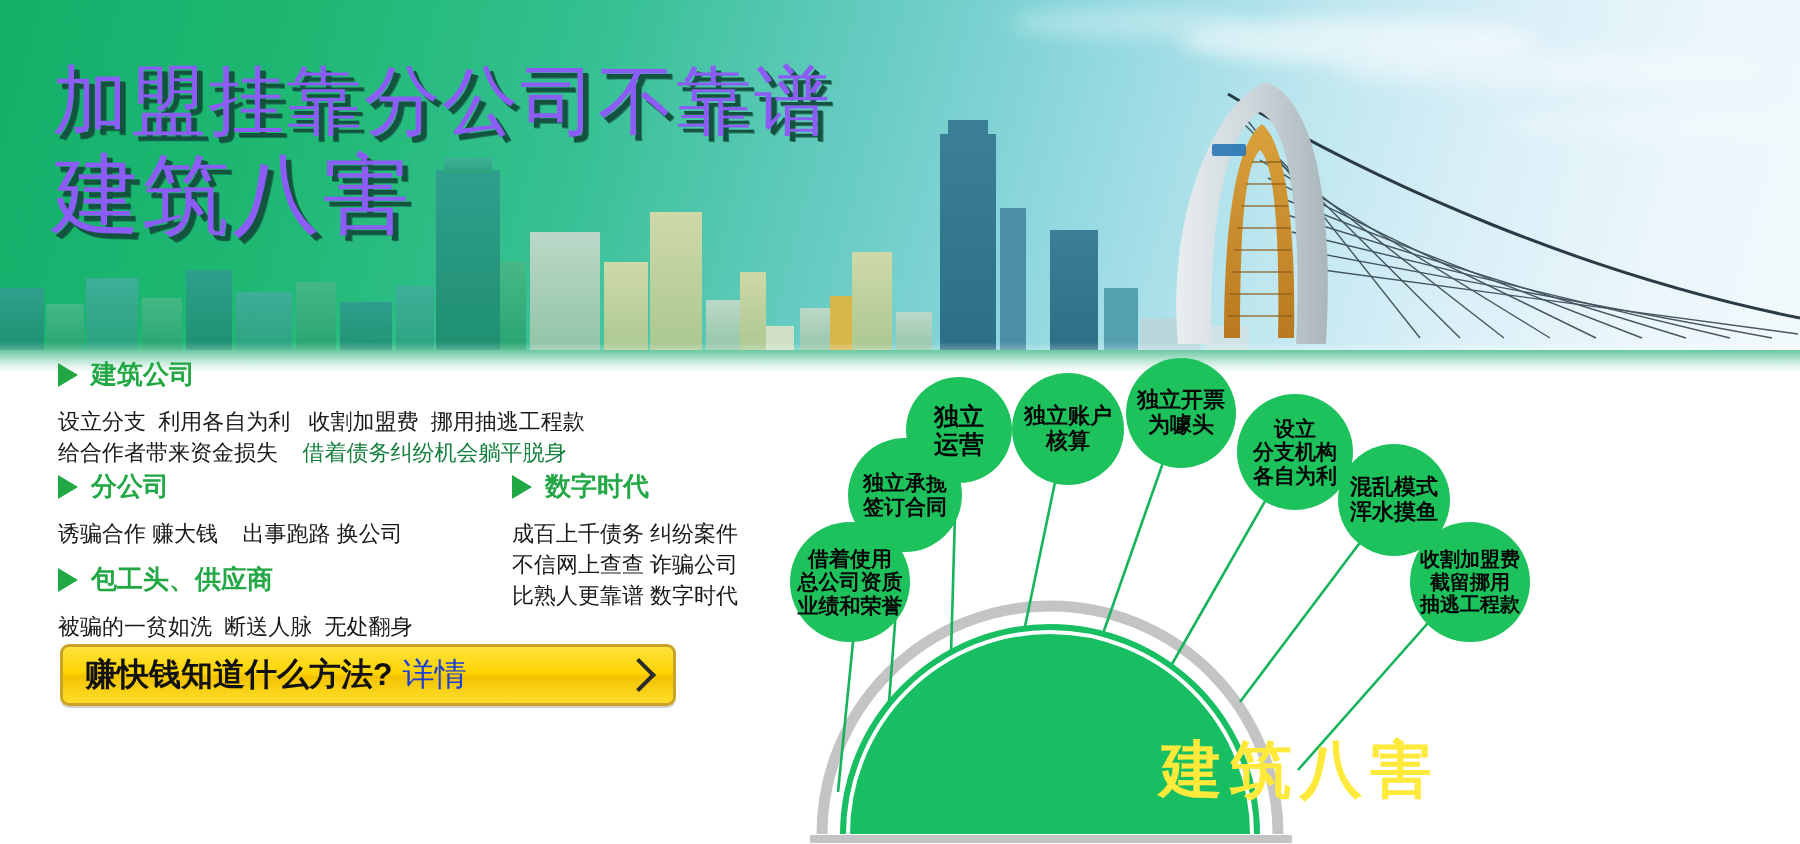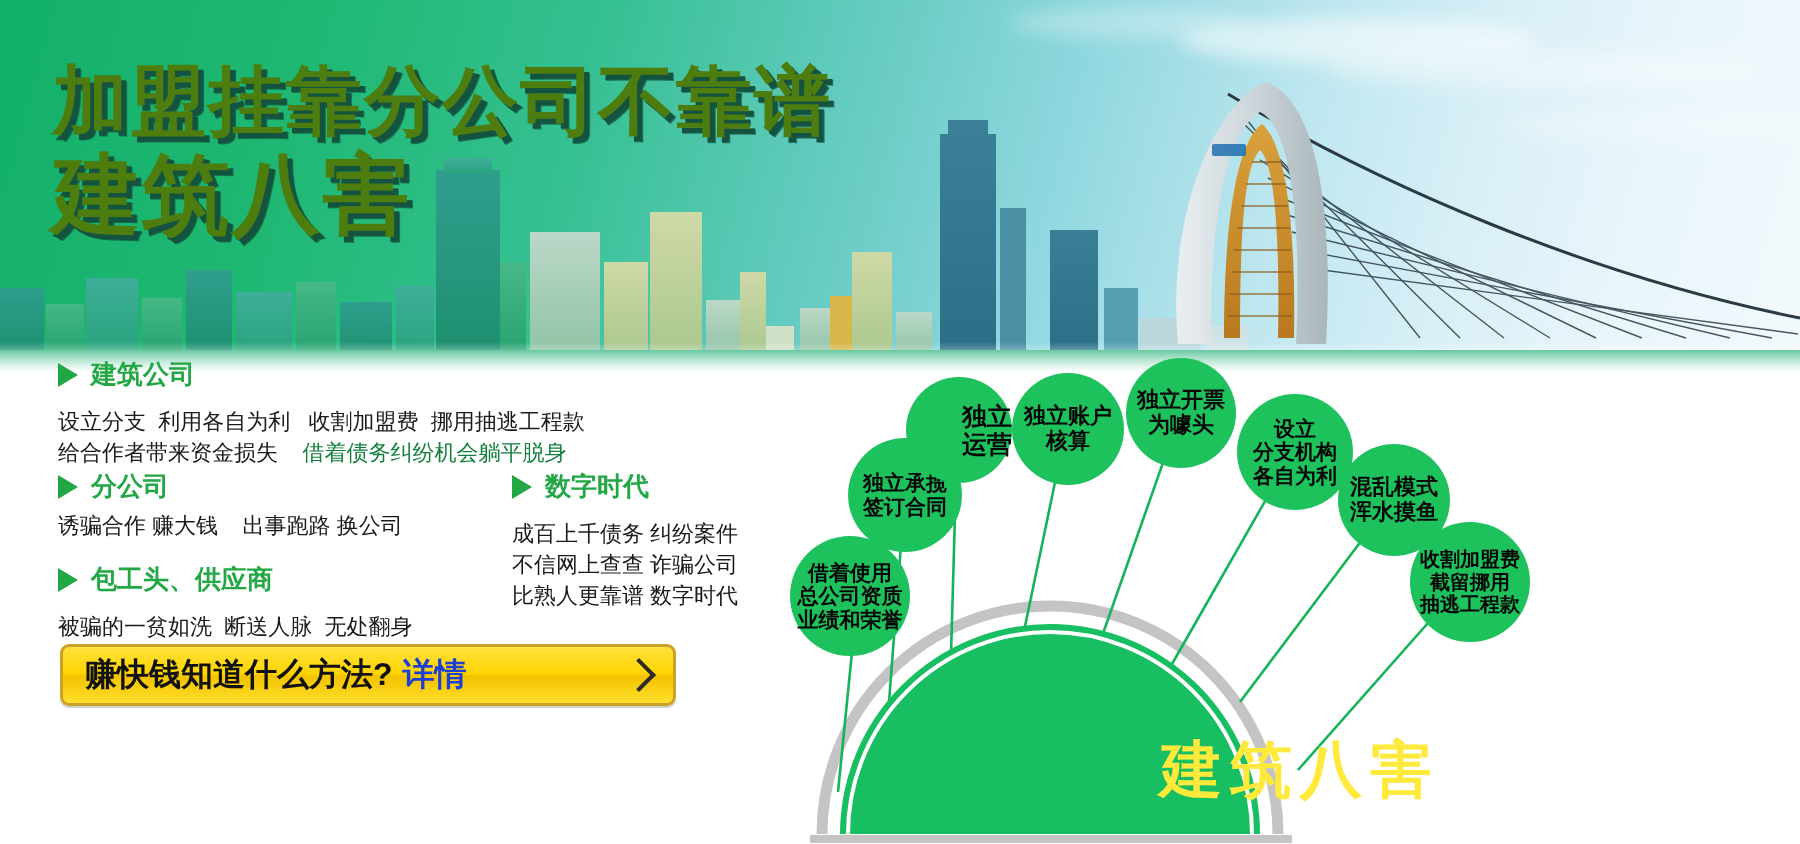--- a/index.html
+++ b/index.html
@@ -33,53 +33,53 @@
     position:absolute;left:0;bottom:0;width:1800px;height:30px;
     background:linear-gradient(180deg,rgba(255,255,255,0) 0%,rgba(255,255,255,.55) 55%,#fff 100%);
   }
 
   
   .bridge{position:absolute;left:1120px;bottom:16px;width:680px;height:290px;}
 
   
   .headline{position:absolute;left:52px;top:62px;z-index:6;}
   .hl-line{
-    color:#4d7c0f;font-weight:700;letter-spacing:2px;line-height:1.02;
+    color:#8b5cf6;font-weight:400;letter-spacing:2px;line-height:1.02;
     text-shadow:5px 5px 0 #14533f, 6px 6px 0 rgba(10,60,44,.55);
     font-family:"Liberation Sans","DejaVu Sans",sans-serif;
   }
   .hl1{font-size:76px;}
   .hl2{font-size:88px;margin-top:10px;}
 
   
   .left{position:absolute;left:0;top:372px;width:800px;height:472px;padding-left:32px;}
   .sec-head{display:flex;align-items:center;gap:13px;color:#21a744;font-size:26px;font-weight:700;}
   .tri{width:0;height:0;border-left:20px solid #21a744;border-top:12px solid transparent;border-bottom:12px solid transparent;display:inline-block;}
   .body-line{font-size:22px;color:#1a1a1a;line-height:1.42;white-space:pre;}
   .body-line .green{color:#15803d;}
 
   .blk-a{position:absolute;left:58px;top:-15px;}
   .blk-a .lines{margin-top:14px;}
   .blk-b{position:absolute;left:58px;top:97px;}
-  .blk-b .lines{margin-top:6px;}
+  .blk-b .lines{margin-top:14px;}
   .blk-c{position:absolute;left:58px;top:190px;}
   .blk-c .lines{margin-top:14px;}
   .blk-d{position:absolute;left:512px;top:97px;}
   .blk-d .lines{margin-top:14px;}
 
   
   .cta{
     position:absolute;left:60px;top:272px;width:616px;height:62px;
     border:3px solid #c9a227;border-radius:9px;
     background:linear-gradient(180deg,#ffe23d 0%,#ffd400 48%,#f3c200 52%,#ffdf2b 100%);
     display:flex;align-items:center;box-sizing:border-box;padding:0 22px;
     box-shadow:0 2px 0 rgba(0,0,0,.18);
   }
   .cta-text{font-size:32px;font-weight:700;color:#111;letter-spacing:0px;}
-  .cta-detail{font-size:32px;font-weight:700;color:#1c3fd6;margin-left:10px;}
+  .cta-detail{font-size:32px;font-weight:400;color:#1c3fd6;margin-left:10px;}
   .cta-chev{margin-left:auto;width:20px;height:20px;border-right:4px solid #2b2b2b;border-top:4px solid #2b2b2b;transform:rotate(45deg);}
 
   
   .diagram{position:absolute;left:800px;top:372px;width:1000px;height:472px;}
   .bub{
     position:absolute;border-radius:50%;background:#1ec25c;
     display:flex;align-items:center;justify-content:center;text-align:center;
     color:#050505;font-weight:700;line-height:1.12;
   }
   .dome-label{
@@ -297,36 +297,36 @@
 
       <path d="M40 462 A 210 210 0 0 1 460 462 Z" fill="#17bf62"></path>
       <path d="M48 462 A 202 202 0 0 1 452 462" fill="none" stroke="#ffffff" stroke-width="4"></path>
       <line x1="10" y1="467" x2="492" y2="467" stroke="#c4c4c4" stroke-width="8"></line>
     </svg>
 
     <div class="dome-label">
       <span class="dome-text">建筑八害</span>
     </div>
 
-    <div class="bub" style="left:-10px;top:164px;width:120px;height:120px;font-size:21px;align-items:center;">
+    <div class="bub" style="left:-10px;top:150px;width:120px;height:120px;font-size:21px;align-items:center;">
       <span>
         <span>借着使用</span><br>
         <span>总公司资质</span><br>
         <span>业绩和荣誉</span>
       </span>
     </div>
 
     <div class="bub" style="left:48px;top:66px;width:114px;height:114px;font-size:21px;">
       <span>
         <span>独立承揽</span><br>
         <span>签订合同</span>
       </span>
     </div>
 
-    <div class="bub" style="left:106px;top:5px;width:106px;height:106px;font-size:25px;justify-content:flex-end;">
+    <div class="bub" style="left:106px;top:5px;width:106px;height:106px;font-size:25px;">
       <span>
         <span>独立</span><br>
         <span>运营</span>
       </span>
     </div>
 
     <div class="bub" style="left:212px;top:-14px;width:112px;height:112px;font-size:22px;margin-top:15px;">
       <span>
         <span>独立账户</span><br>
         <span>核算</span>

